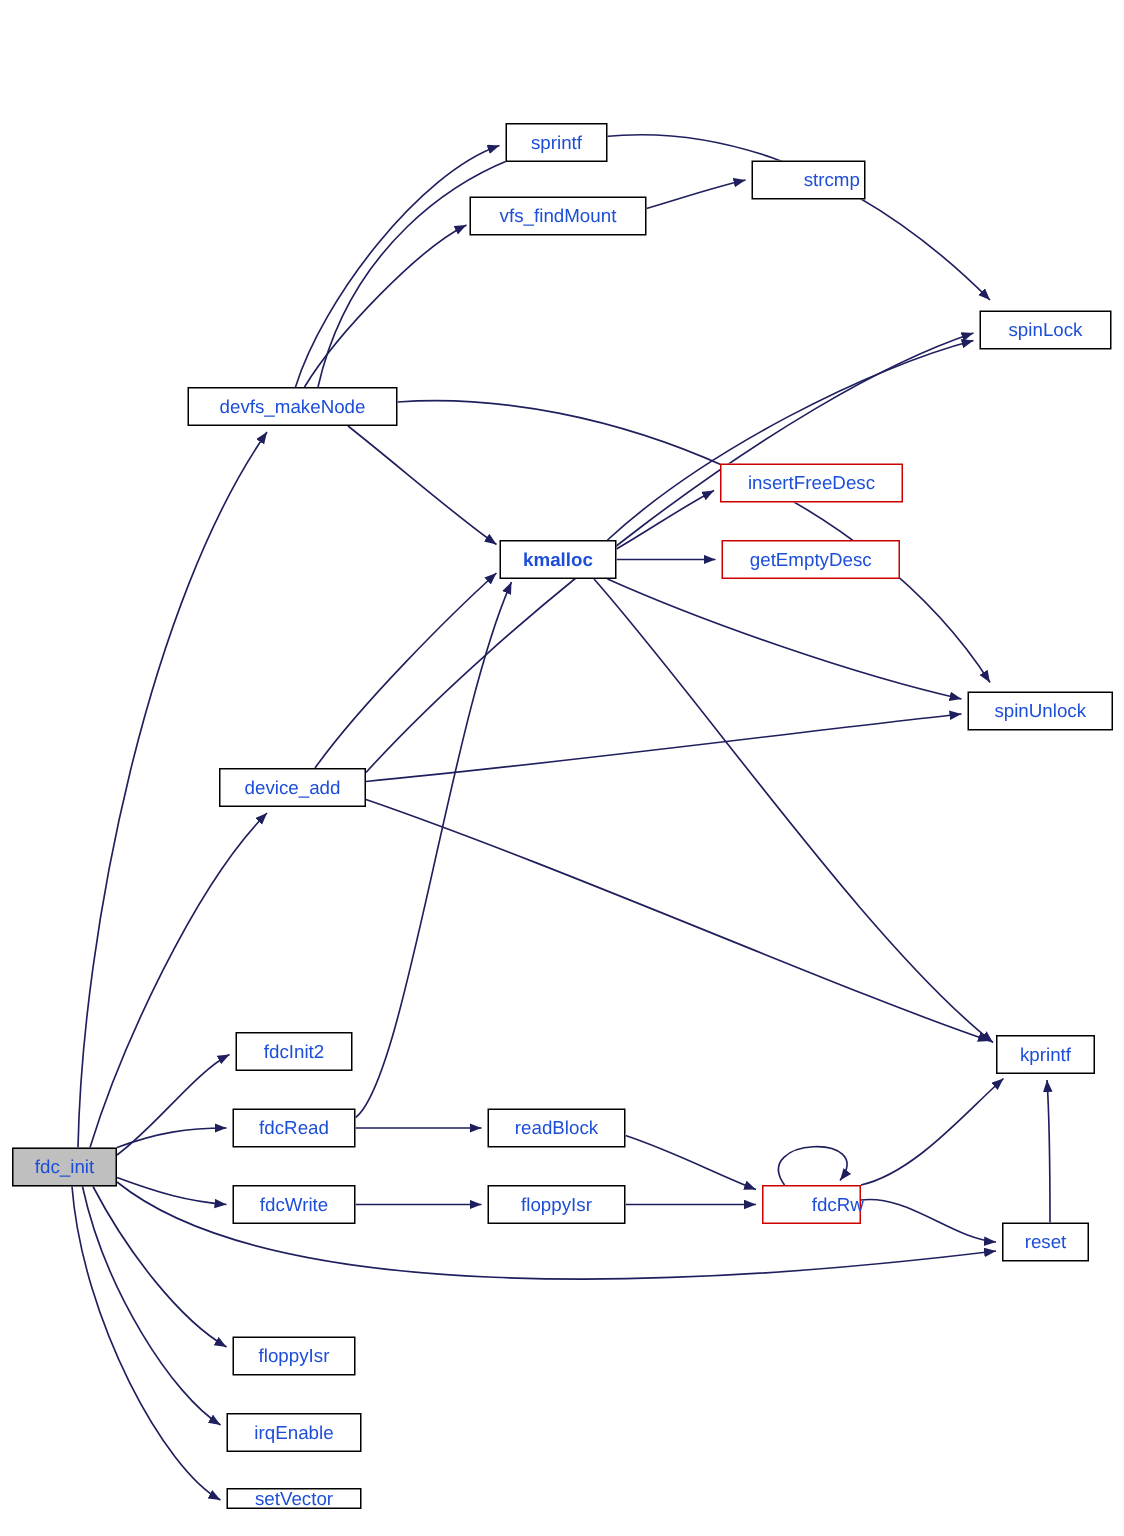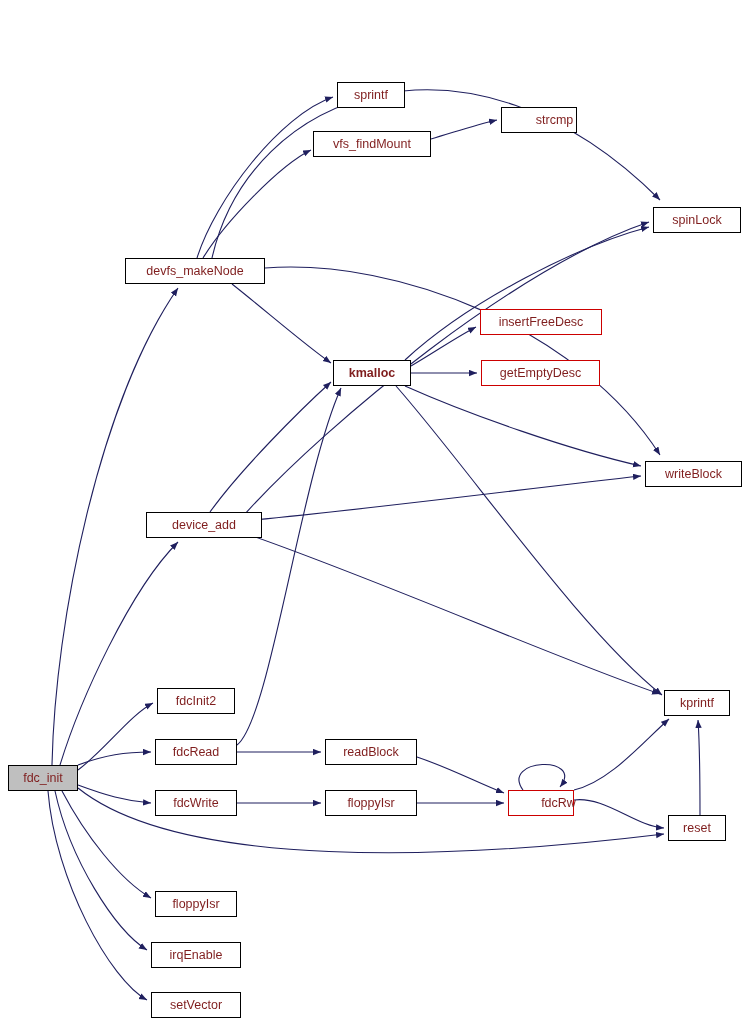--- a/index.html
+++ b/index.html
@@ -23,21 +23,21 @@
     height: 1024px;
   }
   .node {
     position: absolute;
     box-sizing: border-box;
     display: flex;
     align-items: center;
     justify-content: center;
     border: 1px solid #000000;
     background: #ffffff;
-    color: #7f1d1d;
+    color: #1d4ed8;
     font-size: 12.5px;
     line-height: 1;
     white-space: nowrap;
   }
   .node.red {
     border-color: #cc0000;
   }
   .node.filled {
     background: #bfbfbf;
     border-color: #000000;
@@ -118,23 +118,23 @@
   <div class="node" style="left:333px;top:360px;width:78px;height:26px;font-weight:bold;">
       <span>kmalloc</span>
     </div>
   <div class="node red" style="left:480px;top:309px;width:122px;height:26px;">
       <span>insertFreeDesc</span>
     </div>
   <div class="node red" style="left:481px;top:360px;width:119px;height:26px;">
       <span>getEmptyDesc</span>
     </div>
   <div class="node" style="left:645px;top:461px;width:97px;height:26px;">
-      <span>writeBlock</span>
+      <span>spinUnlock</span>
     </div>
-  <div class="node" style="left:146px;top:512px;width:116px;height:26px;align-items:center;">
+  <div class="node" style="left:146px;top:512px;width:98px;height:26px;align-items:center;">
       <span>device_add</span>
     </div>
   <div class="node" style="left:664px;top:690px;width:66px;height:26px;">
       <span>kprintf</span>
     </div>
   <div class="node" style="left:157px;top:688px;width:78px;height:26px;">
       <span>fdcInit2</span>
     </div>
   <div class="node" style="left:155px;top:739px;width:82px;height:26px;">
       <span>fdcRead</span>
@@ -153,17 +153,17 @@
     </div>
   <div class="node" style="left:668px;top:815px;width:58px;height:26px;">
       <span>reset</span>
     </div>
   <div class="node" style="left:155px;top:891px;width:82px;height:26px;">
       <span>floppyIsr</span>
     </div>
   <div class="node" style="left:151px;top:942px;width:90px;height:26px;">
       <span>irqEnable</span>
     </div>
-  <div class="node" style="left:151px;top:992px;width:90px;height:26px;">
+  <div class="node" style="left:151px;top:992px;width:90px;height:14px;">
       <span>setVector</span>
     </div>
 
 </div>
 
 </body></html>

